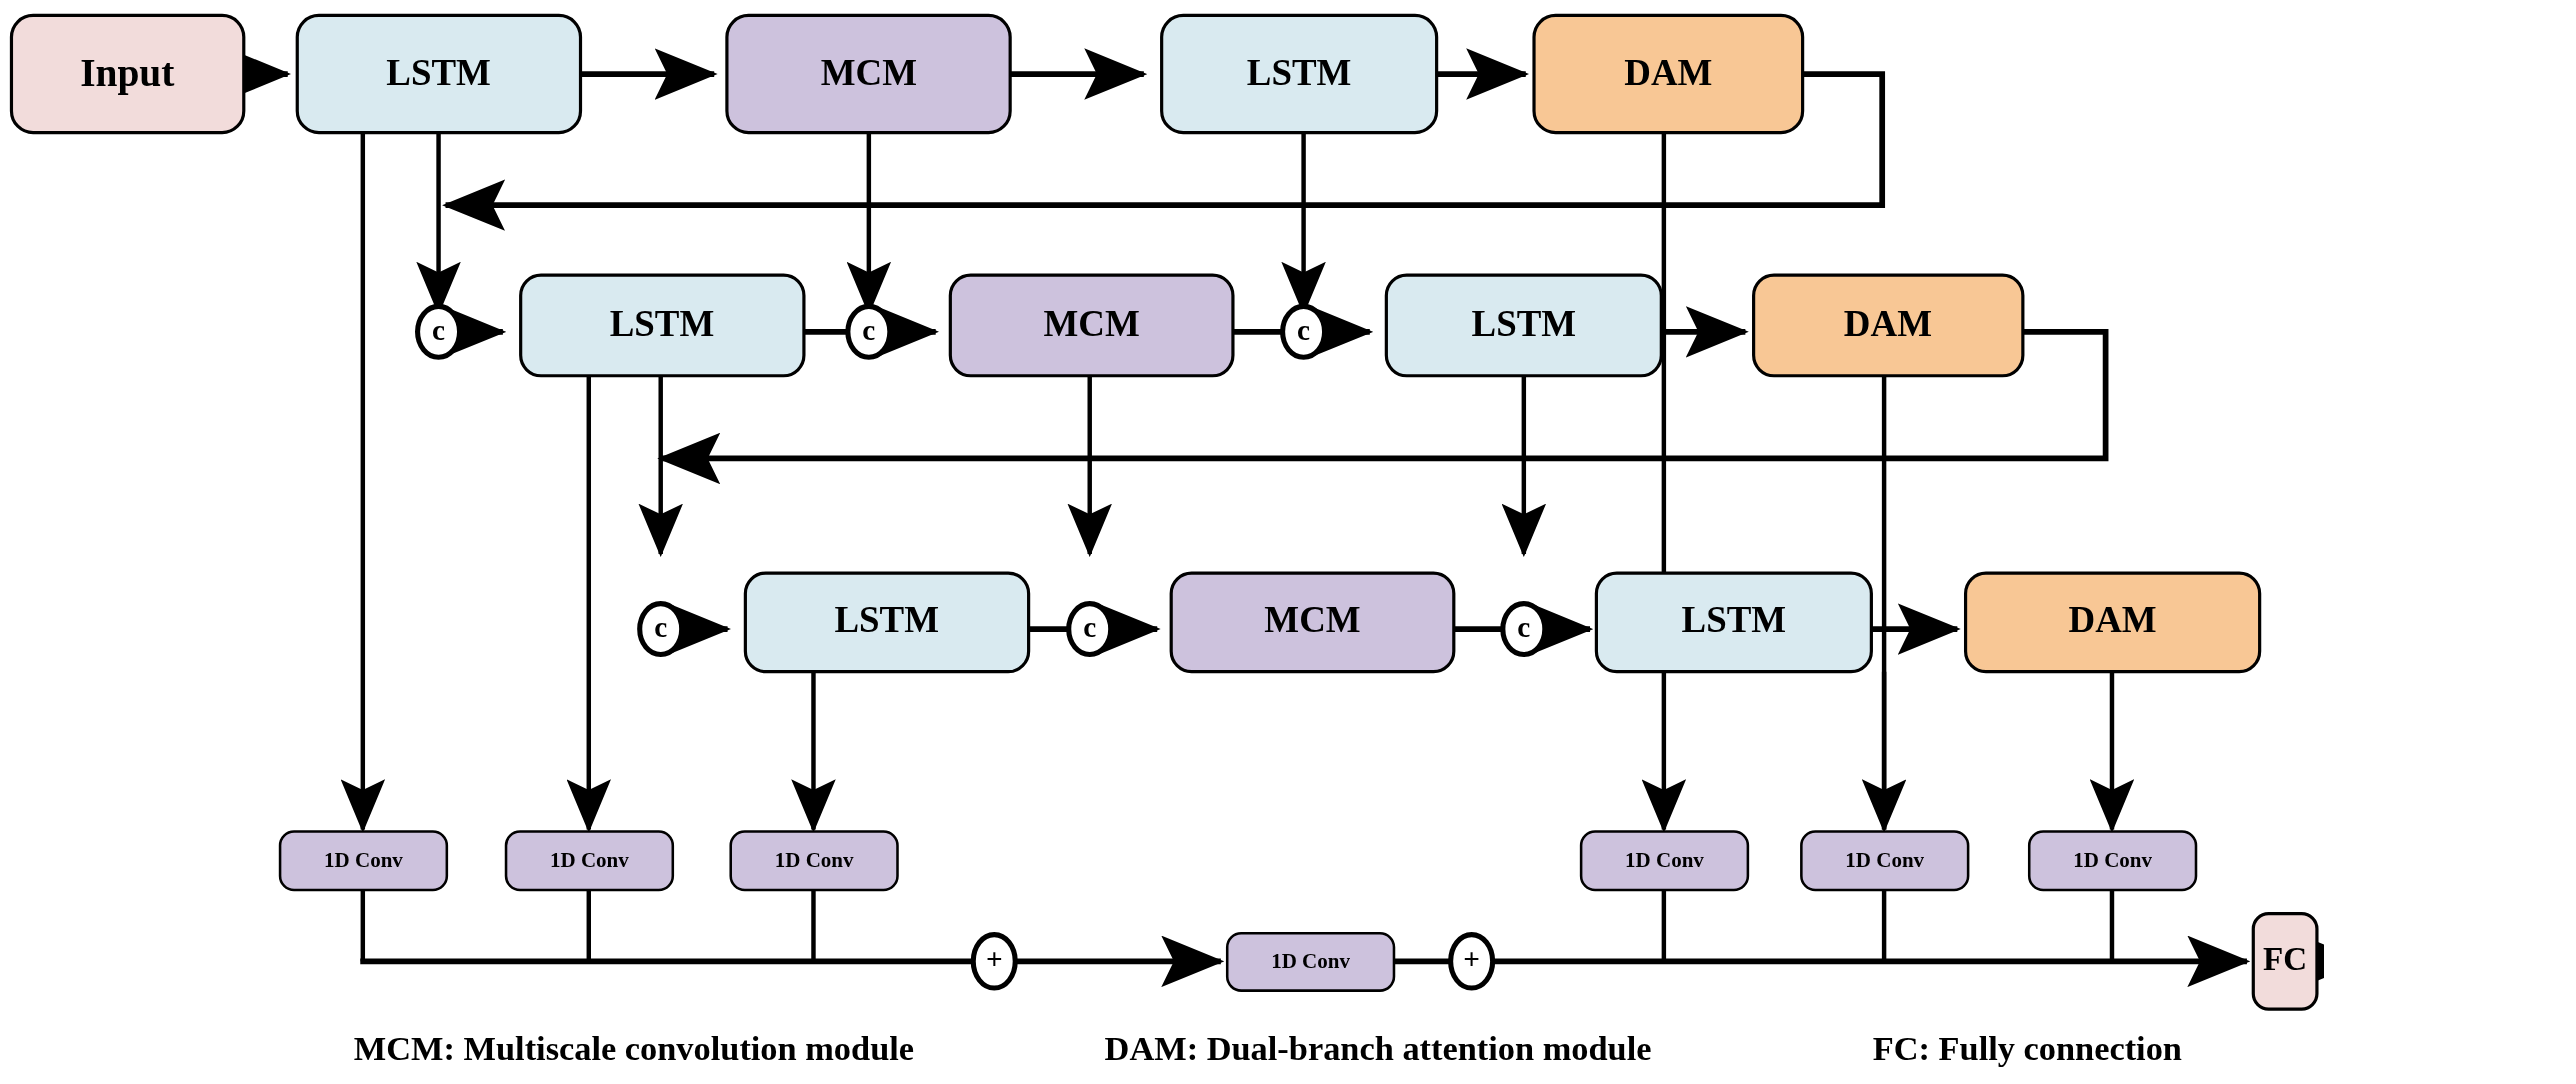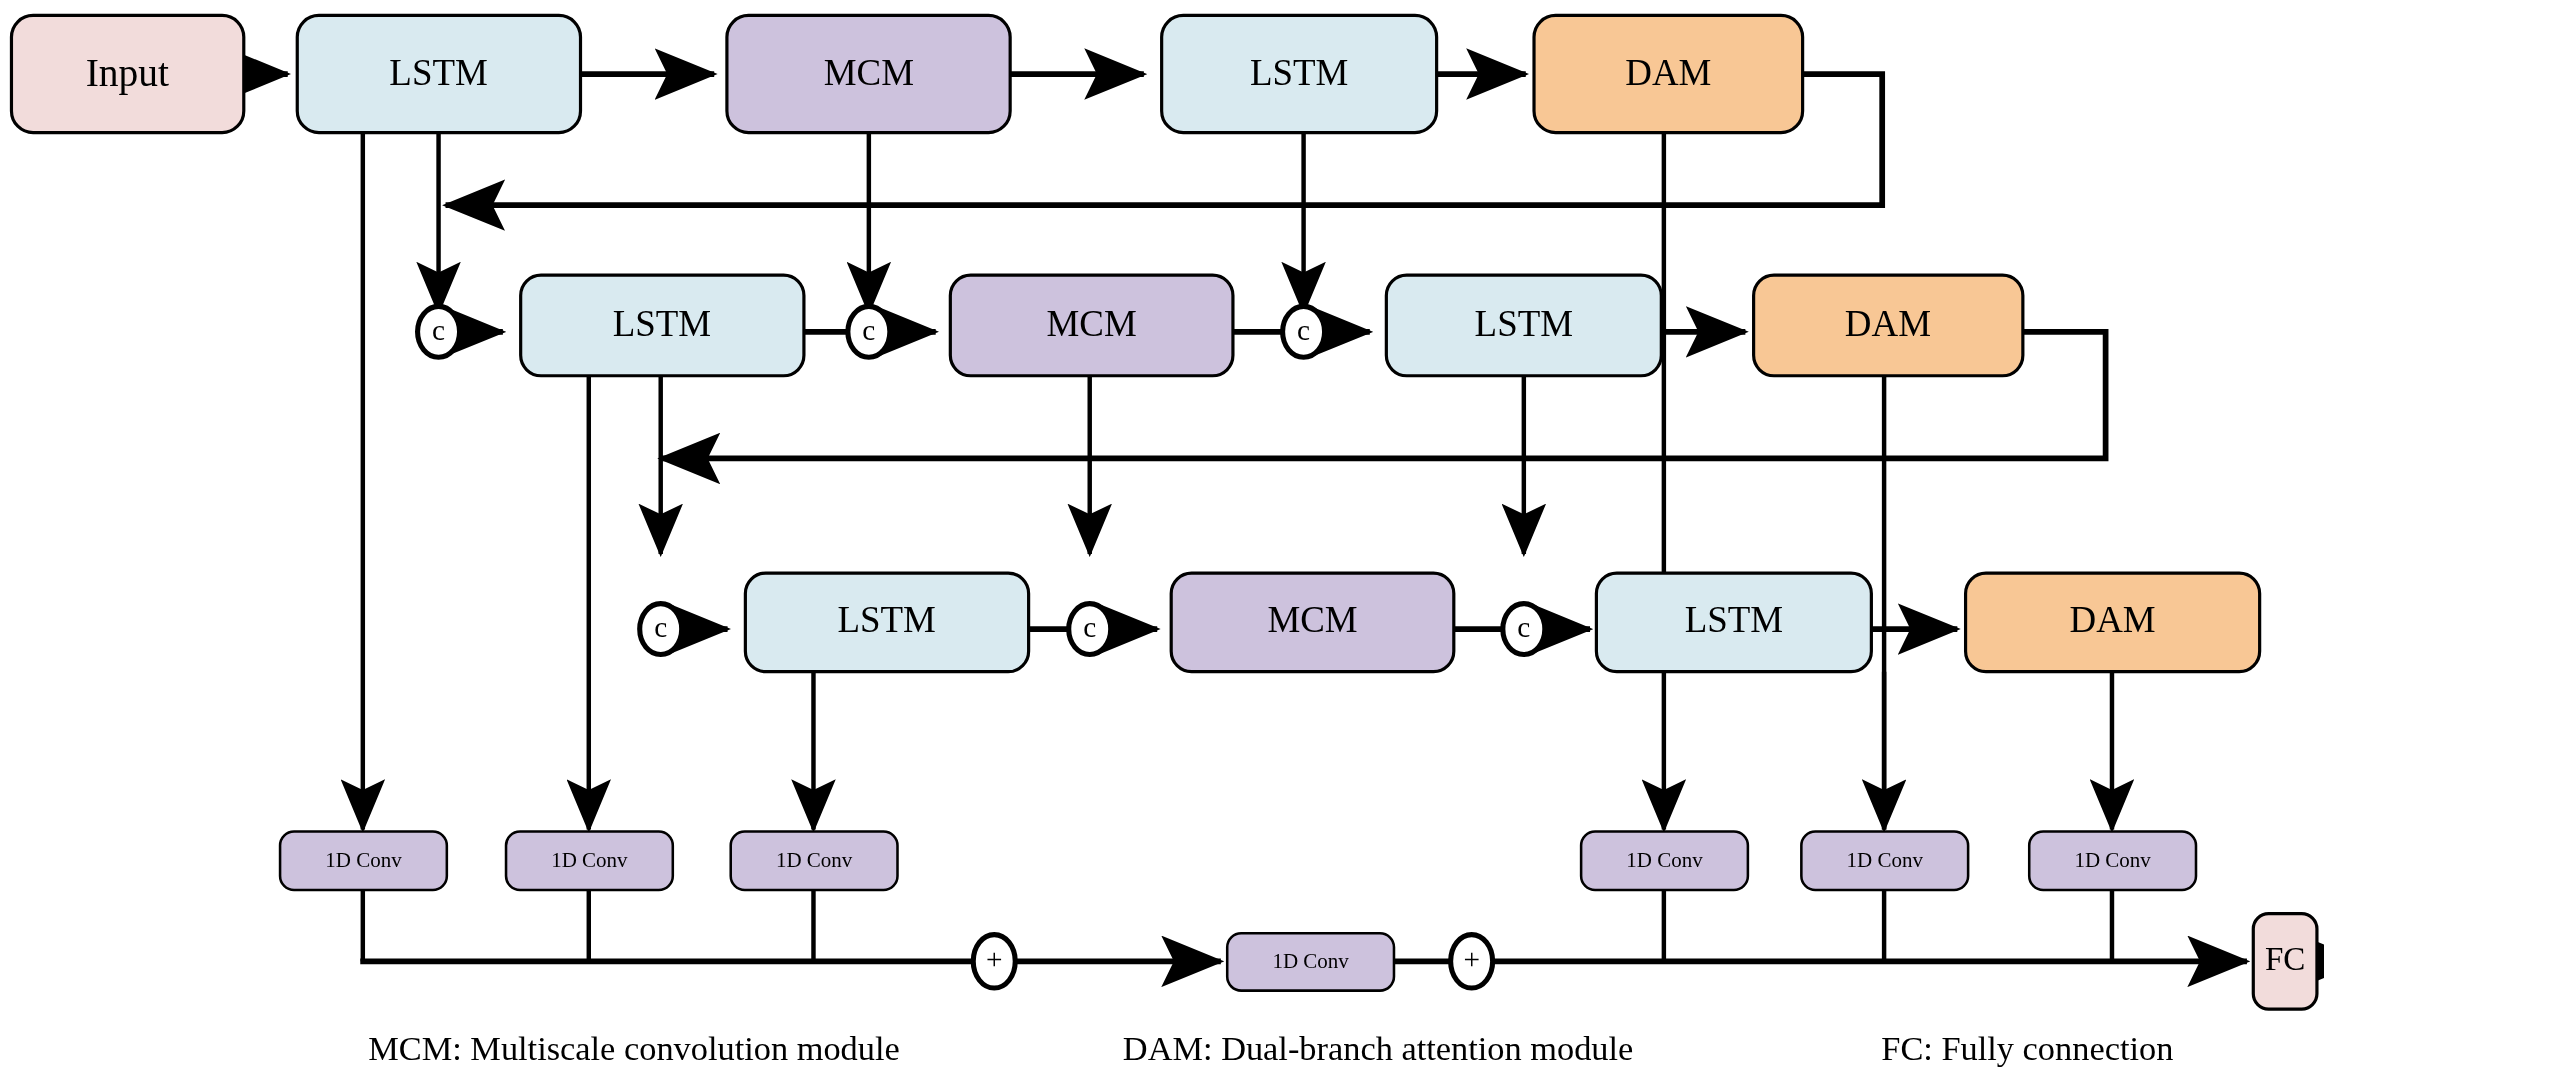--- a/index.html
+++ b/index.html
@@ -7,20 +7,21 @@
     padding: 0;
     background: #ffffff;
   }
   #root {
     position: relative;
     width: 2324px;
     height: 1085px;
     background: #ffffff;
     font-family: "Liberation Serif", "DejaVu Serif", serif;
     overflow: hidden;
+    font-weight: bold;
   }
   svg#diagram {
     position: absolute;
     left: 0; top: 0;
     width: 2576px;
     height: 1085px;
     display: block;
   }
   .node-rect {
     stroke: #000000;

